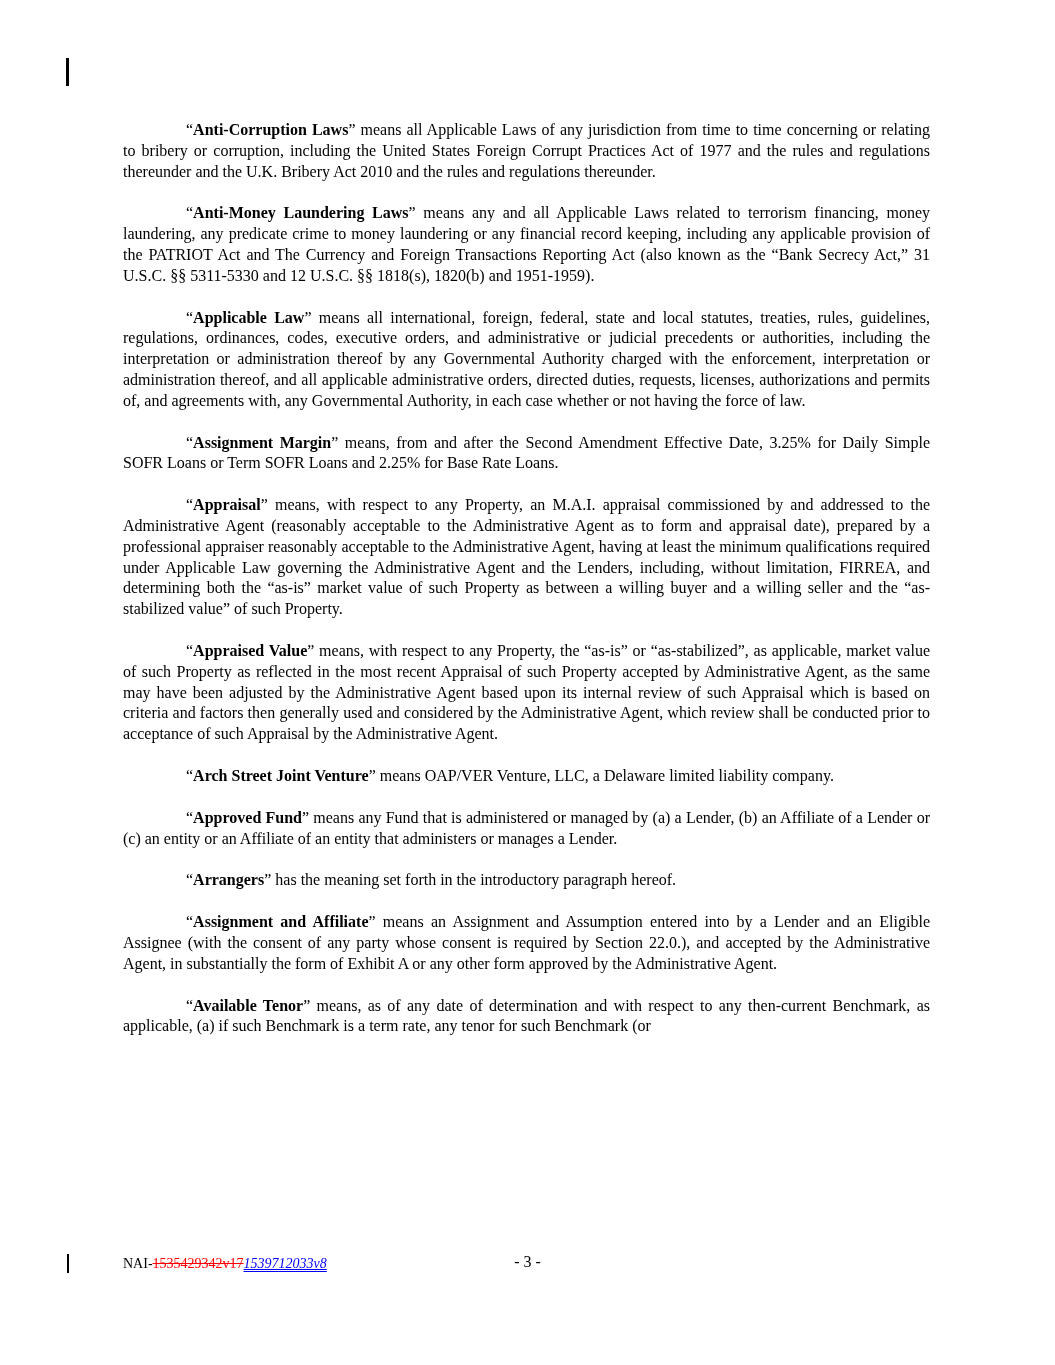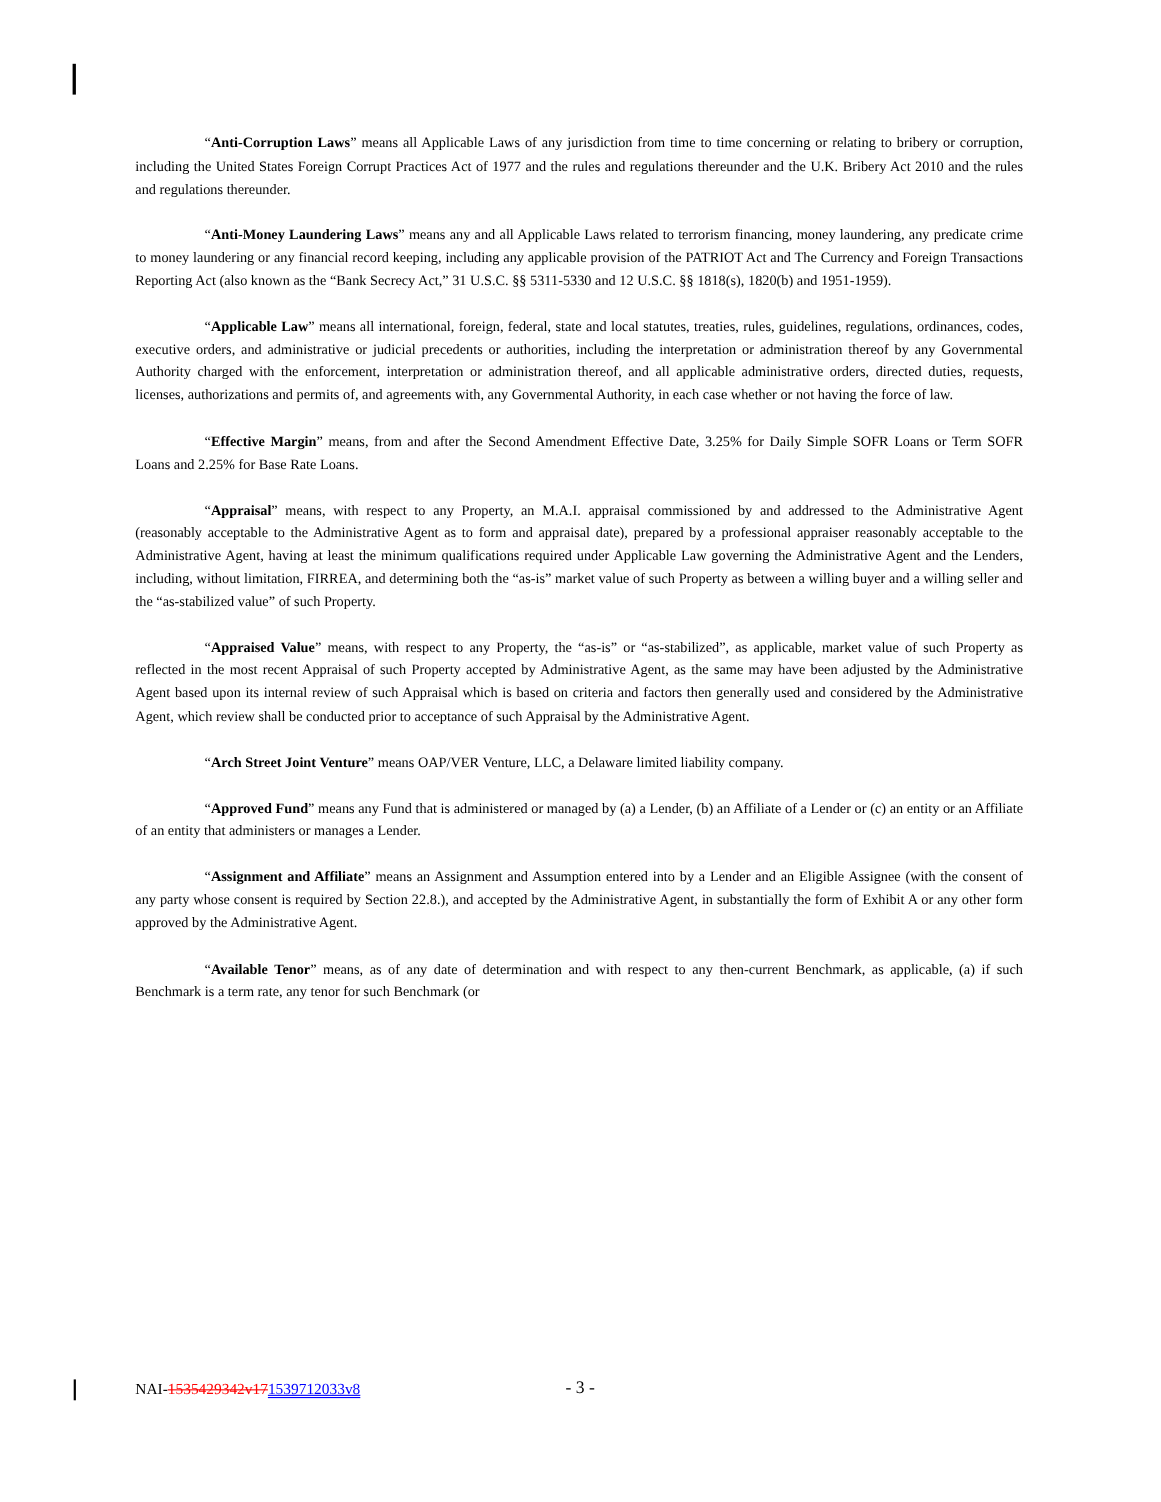--- a/index.html
+++ b/index.html
@@ -17,21 +17,21 @@
     overflow: hidden;
   }
   .content {
     position: absolute;
     left: 123px;
     top: 120px;
     width: 807px;
   }
   .para {
     margin: 0 0 21px 0;
-    font-size: 13px;
+    font-size: 16px;
     line-height: 20.8px;
     text-align: justify;
     text-indent: 63px;
     color: #000000;
   }
   .para b {
     font-weight: bold;
   }
   .change-bar {
     position: absolute;
@@ -58,20 +58,21 @@
     white-space: nowrap;
   }
   .footer-docid .deleted {
     color: var(--deleted-color, #ff0000);
     text-decoration: line-through;
   }
   .footer-docid .inserted {
     color: var(--inserted-color, #0000ff);
     text-decoration-line: underline;
     text-decoration-style: double;
+    font-style: italic;
   }
   .footer-pagenum {
     position: absolute;
     left: 0;
     right: 0;
     top: 1252px;
     text-align: center;
     font-size: 16px;
     line-height: 20px;
   }
@@ -85,32 +86,33 @@
   <div class="change-bar bottom"></div>
 
   <div class="content">
 
     <p class="para"><span>“</span><b>Anti-Corruption Laws</b><span>” means all Applicable Laws of any jurisdiction from time to time concerning or relating to bribery or corruption, including the United States Foreign Corrupt Practices Act of 1977 and the rules and regulations thereunder and the U.K. Bribery Act 2010 and the rules and regulations thereunder.</span></p>
 
     <p class="para"><span>“</span><b>Anti-Money Laundering Laws</b><span>” means any and all Applicable Laws related to terrorism financing, money laundering, any predicate crime to money laundering or any financial record keeping, including any applicable provision of the PATRIOT Act and The Currency and Foreign Transactions Reporting Act (also known as the “Bank Secrecy Act,” 31 U.S.C. §§ 5311-5330 and 12 U.S.C. §§ 1818(s), 1820(b) and 1951-1959).</span></p>
 
     <p class="para"><span>“</span><b>Applicable Law</b><span>” means all international, foreign, federal, state and local statutes, treaties, rules, guidelines, regulations, ordinances, codes, executive orders, and administrative or judicial precedents or authorities, including the interpretation or administration thereof by any Governmental Authority charged with the enforcement, interpretation or administration thereof, and all applicable administrative orders, directed duties, requests, licenses, authorizations and permits of, and agreements with, any Governmental Authority, in each case whether or not having the force of law.</span></p>
 
-    <p class="para"><span>“</span><b>Effective Margin</b><span>” means, from and after the Second Amendment Effective Date, 3.25% for Daily Simple SOFR Loans or Term SOFR Loans and 2.25% for Base Rate Loans.</span></p>
+    <p class="para"><span>“</span><b>Assignment Margin</b><span>” means, from and after the Second Amendment Effective Date, 3.25% for Daily Simple SOFR Loans or Term SOFR Loans and 2.25% for Base Rate Loans.</span></p>
 
     <p class="para"><span>“</span><b>Appraisal</b><span>” means, with respect to any Property, an M.A.I. appraisal commissioned by and addressed to the Administrative Agent (reasonably acceptable to the Administrative Agent as to form and appraisal date), prepared by a professional appraiser reasonably acceptable to the Administrative Agent, having at least the minimum qualifications required under Applicable Law governing the Administrative Agent and the Lenders, including, without limitation, FIRREA, and determining both the “as-is” market value of such Property as between a willing buyer and a willing seller and the “as-stabilized value” of such Property.</span></p>
 
     <p class="para"><span>“</span><b>Appraised Value</b><span>” means, with respect to any Property, the “as-is” or “as-stabilized”, as applicable, market value of such Property as reflected in the most recent Appraisal of such Property accepted by Administrative Agent, as the same may have been adjusted by the Administrative Agent based upon its internal review of such Appraisal which is based on criteria and factors then generally used and considered by the Administrative Agent, which review shall be conducted prior to acceptance of such Appraisal by the Administrative Agent.</span></p>
 
     <p class="para"><span>“</span><b>Arch Street Joint Venture</b><span>” means OAP/VER Venture, LLC, a Delaware limited liability company.</span></p>
 
     <p class="para"><span>“</span><b>Approved Fund</b><span>” means any Fund that is administered or managed by (a) a Lender, (b) an Affiliate of a Lender or (c) an entity or an Affiliate of an entity that administers or manages a Lender.</span></p>
 
+    <p class="para"><span>“</span><b>Arrangers</b><span>” has the meaning set forth in the introductory paragraph hereof.</span></p>
 
-    <p class="para"><span>“</span><b>Assignment and Affiliate</b><span>” means an Assignment and Assumption entered into by a Lender and an Eligible Assignee (with the consent of any party whose consent is required by Section 22.8.), and accepted by the Administrative Agent, in substantially the form of Exhibit A or any other form approved by the Administrative Agent.</span></p>
+    <p class="para"><span>“</span><b>Assignment and Affiliate</b><span>” means an Assignment and Assumption entered into by a Lender and an Eligible Assignee (with the consent of any party whose consent is required by Section 22.0.), and accepted by the Administrative Agent, in substantially the form of Exhibit A or any other form approved by the Administrative Agent.</span></p>
 
     <p class="para"><span>“</span><b>Available Tenor</b><span>” means, as of any date of determination and with respect to any then-current Benchmark, as applicable, (a) if such Benchmark is a term rate, any tenor for such Benchmark (or</span></p>
 
   </div>
 
   <div class="footer-docid"><span>NAI-</span><span class="deleted">1535429342v17</span><span class="inserted">1539712033v8</span></div>
 
   <div class="footer-pagenum">- 3 -</div>
 
 </div>

